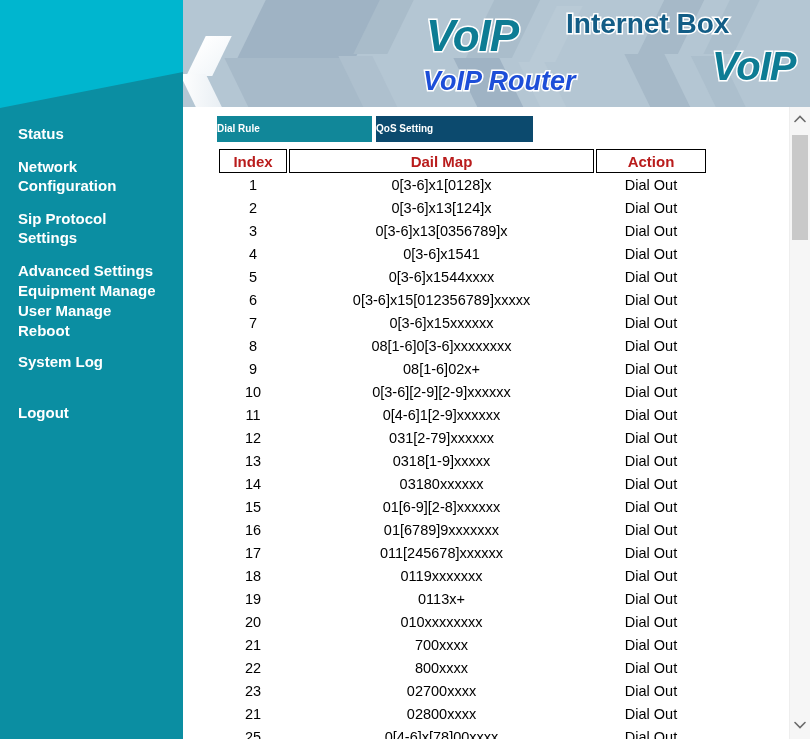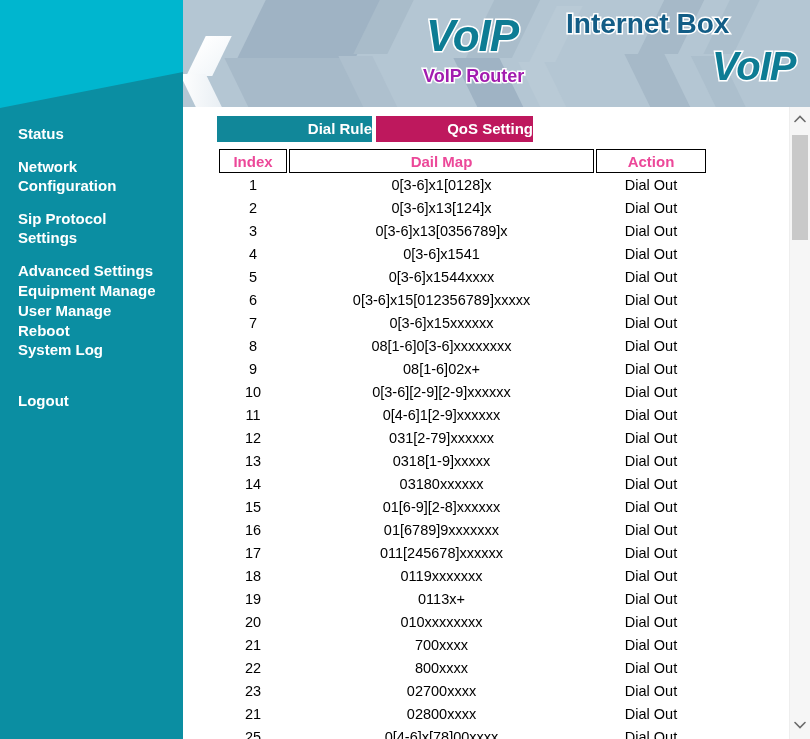--- a/index.html
+++ b/index.html
@@ -52,21 +52,21 @@
     font-weight: bold;
     font-size: 15px;
     line-height: 19px;
     padding-left: 18px;
     padding-right: 6px;
     cursor: pointer;
     white-space: pre-line;
   }
   .nav-item.gap-lg { margin-top: 1px; }
   .nav-item.gap-md { margin-top: 14px; }
-  .nav-item.gap-sm { }
+  .nav-item.gap-sm { margin-top: 12px; }
   .nav-item.gap-xl { margin-top: 32px; }
   .nav-item.first { margin-top: 16px; }
 
   
   .banner {
     position: absolute;
     left: 183px;
     top: 0;
     width: 697px;
     height: 107px;
@@ -174,23 +174,24 @@
     font-style: italic;
     color: #0d7c94;
     letter-spacing: -1px;
     -webkit-text-stroke: 3px #ffffff;
     paint-order: stroke fill;
   }
   .logo-voip-router {
     position: absolute;
     left: 240px;
     top: 66px;
-    font-size: 18px;
-    font-weight: bold;
-    color: #a21caf;
+    font-size: 27px;
+    font-weight: bold;
+    font-style: italic;
+    color: #1d4ed8;
     -webkit-text-stroke: 3px #ffffff;
     paint-order: stroke fill;
   }
   .logo-internet-box {
     position: absolute;
     left: 383px;
     top: 8px;
     font-size: 28px;
     font-weight: bold;
     color: #135d86;
@@ -223,34 +224,34 @@
 
   .tabs {
     position: absolute;
     left: 34px;
     top: 9px;
     display: flex;
   }
   .tab {
     height: 26px;
     line-height: 26px;
-    text-align: right;
-    font-size: 15px;
+    text-align: left;
+    font-size: 10px;
     font-weight: bold;
     color: #ffffff;
     cursor: pointer;
     user-select: none;
   }
   .tab-active {
     width: 155px;
     background: #118799;
   }
   .tab-inactive {
     width: 157px;
-    background: #be185d;
+    background: #0c4a6e;
     margin-left: 4px;
     font-weight: bold;
   }
 
   .table-wrap {
     position: absolute;
     left: 34px;
     top: 42px;
     width: 490px;
   }
@@ -258,21 +259,21 @@
     border-collapse: separate;
     border-spacing: 2px 0;
     width: 487px;
     table-layout: fixed;
   }
   table.dial th {
     border: 1px solid #000000;
     background: #ffffff;
     font-size: 15px;
     font-weight: bold;
-    color: #ec4899;
+    color: #b91c1c;
     height: 22px;
     padding: 0;
     text-align: center;
   }
   table.dial td {
     border: 0;
     font-size: 14.5px;
     color: #000000;
     height: 23px;
     padding: 0;

